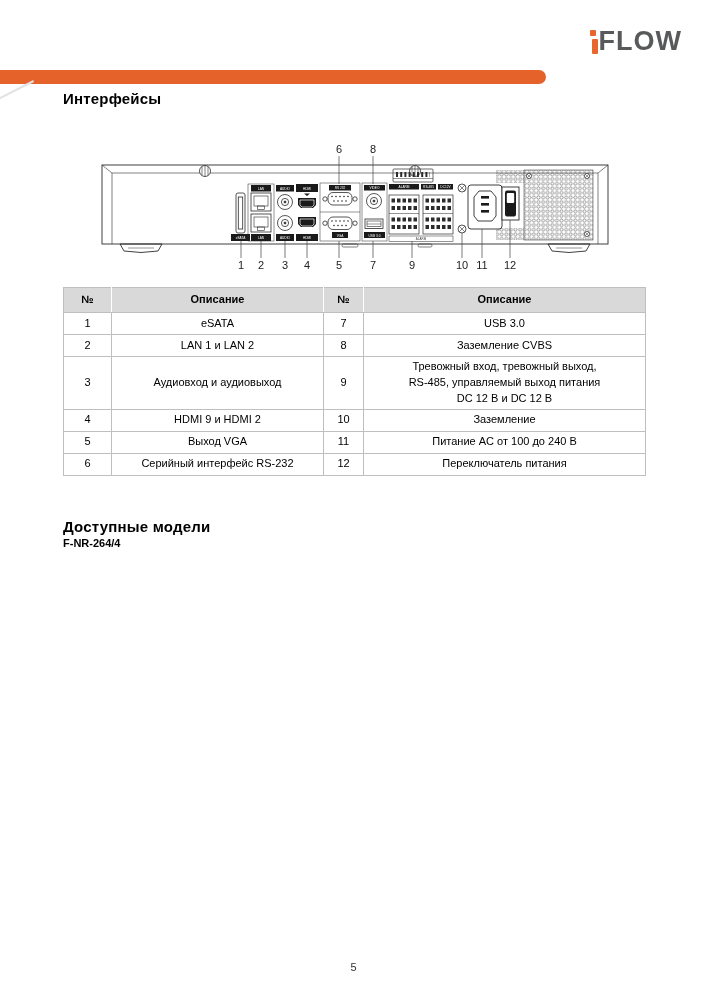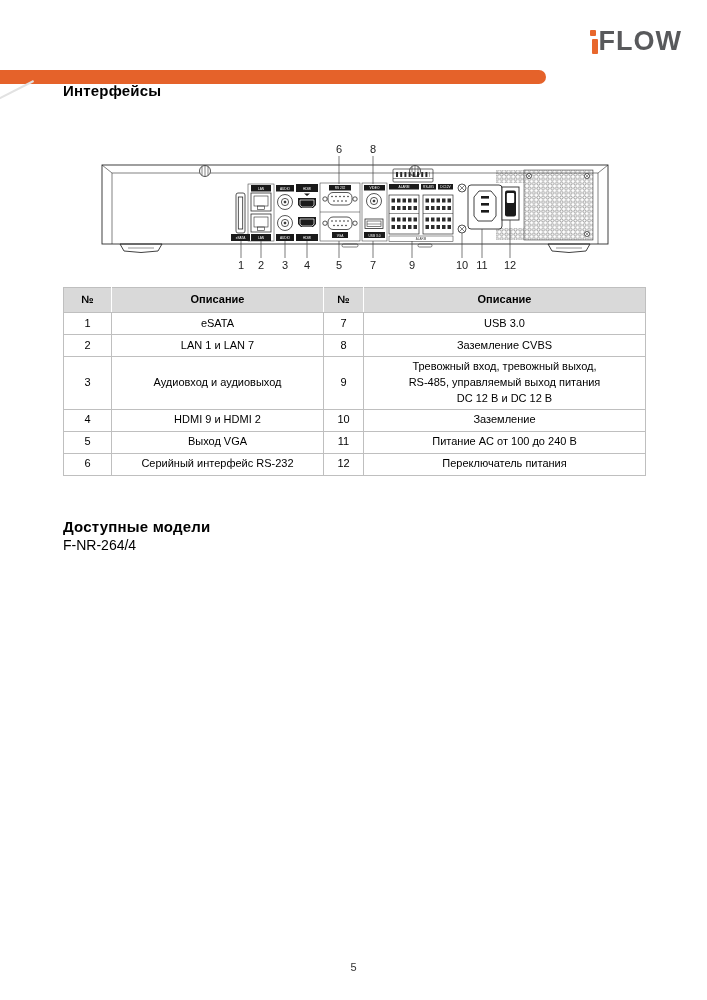--- a/index.html
+++ b/index.html
@@ -11,23 +11,23 @@
   .logo { position:absolute; top:28px; right:25px; display:flex; align-items:center; }
   .logo-i { position:relative; width:6px; height:26px; margin-right:1px; }
   .logo-i .dot  { position:absolute; top:1px; left:-2px; width:6px; height:6px; background:#E8672C; border-radius:1px; }
   .logo-i .stem { position:absolute; bottom:1px; left:0; width:6px; height:15px; background:#E8672C; border-radius:1px; }
   .logo-text { font-size:27px; font-weight:bold; color:#58595B; letter-spacing:1px; line-height:1; }
   
   .top-bar { position:absolute; top:70px; left:0; width:546px; height:14px; background:#E5622A; border-radius:0 7px 7px 0; }
   .corner-mark { position:absolute; top:90px; left:-8px; width:44px; height:2px; background:#E2E2E2; transform:rotate(-27deg); }
   
   .h-section { position:absolute; left:63px; font-size:15px; font-weight:bold; letter-spacing:0.2px; }
-  #section1-title { top:82px; }
+  #section1-title { top:90px; }
   #section2-title { top:518px; }
-  .model { position:absolute; left:63px; top:537px; font-size:14px; }
+  .model { position:absolute; left:63px; top:537px; font-size:11px;font-weight:bold; }
   
   .diagram { position:absolute; left:90px; top:140px; }
   svg { font-family:"Liberation Sans", sans-serif; }
   svg text.plbl { font-size:3.2px; fill:#fff; text-anchor:middle; }
   svg text.tlbl { font-size:3px;  fill:#444; text-anchor:middle; }
   svg text.num  { font-size:11px; fill:#222; text-anchor:middle; }
   
   .tbl { position:absolute; left:63px; top:287px; width:582px; border-collapse:collapse; table-layout:fixed; font-size:11px; }
   .tbl td { border:1px solid #BFBFBF; text-align:center; vertical-align:middle; padding:2px 5px; white-space:pre-line; line-height:1.45; }
   .tbl thead td { background:#D9D9D9; font-weight:bold; height:20px; white-space:normal; }
@@ -299,21 +299,21 @@
   </thead>
   <tbody>
     <tr>
       <td>1</td>
       <td>eSATA</td>
       <td>7</td>
       <td>USB 3.0</td>
     </tr>
     <tr>
       <td>2</td>
-      <td>LAN 1 и LAN 7</td>
+      <td>LAN 1 и LAN 2</td>
       <td>8</td>
       <td>Заземление CVBS</td>
     </tr>
     <tr>
       <td>3</td>
       <td>Аудиовход и аудиовыход</td>
       <td>9</td>
       <td>Тревожный вход, тревожный выход,
 RS-485, управляемый выход питания
 DC 12 В и DC 12 В</td>

